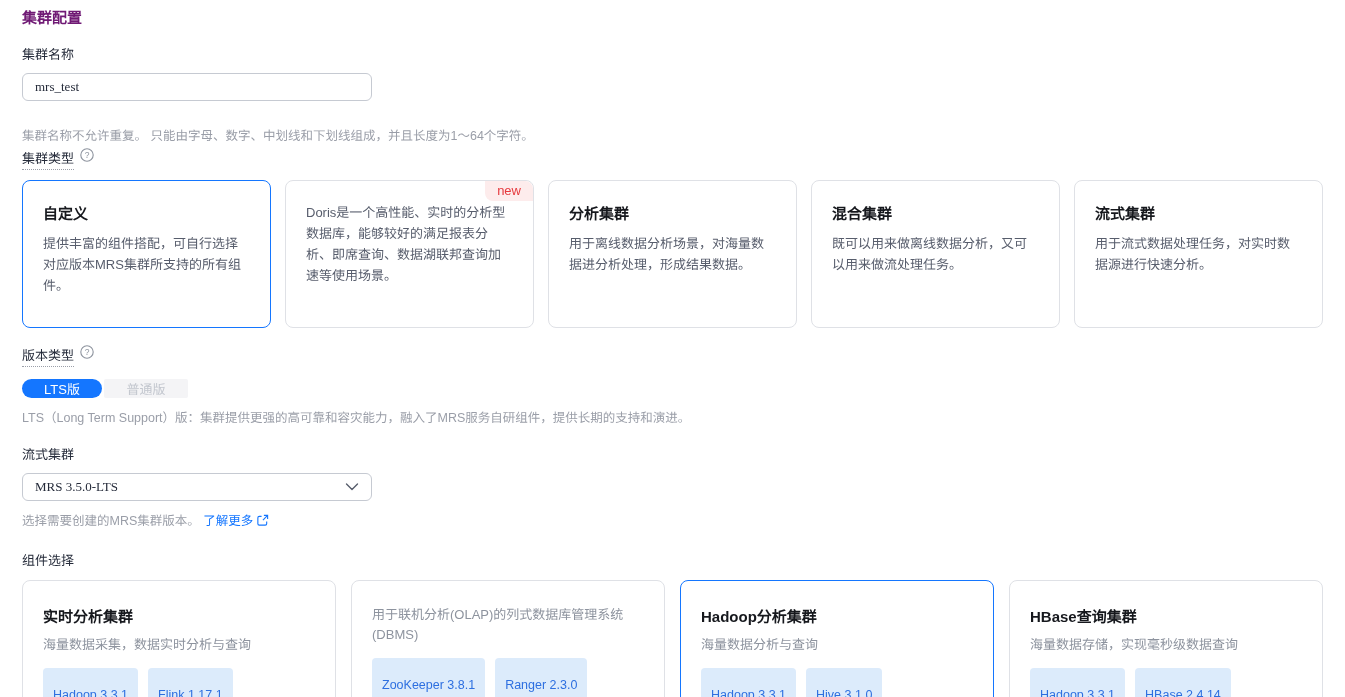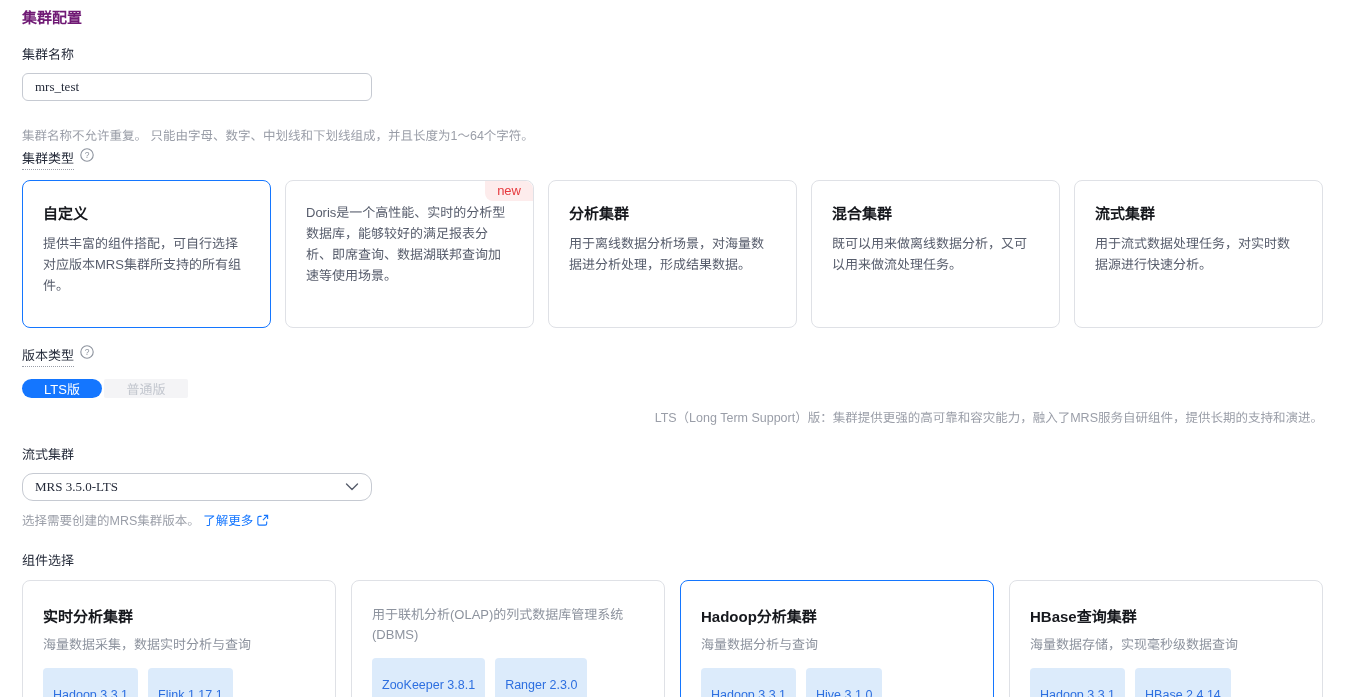--- a/index.html
+++ b/index.html
@@ -21,21 +21,21 @@
 
   .help-icon { width: 14px; height: 14px; display: inline-flex; cursor: pointer; }
 
   .text-input, .select-box {
     width: 350px; height: 28px; border: 1px solid #c6cad2; border-radius: 6px;
     font-size: 13px; color: #252b3a; padding: 0 12px; background: #fff;
     font-family: Liberation Serif, serif;
     outline: none; display: block;
   }
   .select-box {
-    display: flex; align-items: center; justify-content: space-between; cursor: pointer; border-radius: 11px;
+    display: flex; align-items: center; justify-content: space-between; cursor: pointer;
   }
   .hint { font-size: 12.5px; color: #9a9ea8; margin-top: 24px; }
   .hint a { color: #1476ff; text-decoration: none; cursor: pointer; }
   .hint .ext-icon { vertical-align: -2px; margin-left: 3px; }
 
   .section { margin-top: 4px; }
 
   
   .type-cards { display: flex; gap: 14px; margin-top: 9px; }
   .type-card {
@@ -134,21 +134,21 @@
         <svg viewBox="0 0 14 14" width="14" height="14">
             <circle cx="7" cy="7" r="6.2" fill="none" stroke="#8d939e" stroke-width="1.1"></circle>
             <text x="7" y="10" font-size="8.5" text-anchor="middle" fill="#8d939e" font-family="Liberation Sans, sans-serif">?</text>
           </svg>
       </span>
     </div>
     <div class="toggle-row">
       <button class="toggle-btn toggle-btn--active">LTS版</button>
       <button class="toggle-btn toggle-btn--inactive">普通版</button>
     </div>
-    <div class="hint" style="margin-top:9px;text-align:right;">LTS（Long Term Support）版：集群提供更强的高可靠和容灾能力，融入了MRS服务自研组件，提供长期的支持和演进。</div>
+    <div class="hint" style="margin-top:9px;">LTS（Long Term Support）版：集群提供更强的高可靠和容灾能力，融入了MRS服务自研组件，提供长期的支持和演进。</div>
   </div>
 
   <div class="section" style="margin-top:18px;">
     <div class="field-label">
       <span>流式集群</span>
     </div>
     <div class="select-box">
       <span>MRS 3.5.0-LTS</span>
       <span class="chevron">
         <svg width="14" height="8" viewBox="0 0 14 8">

